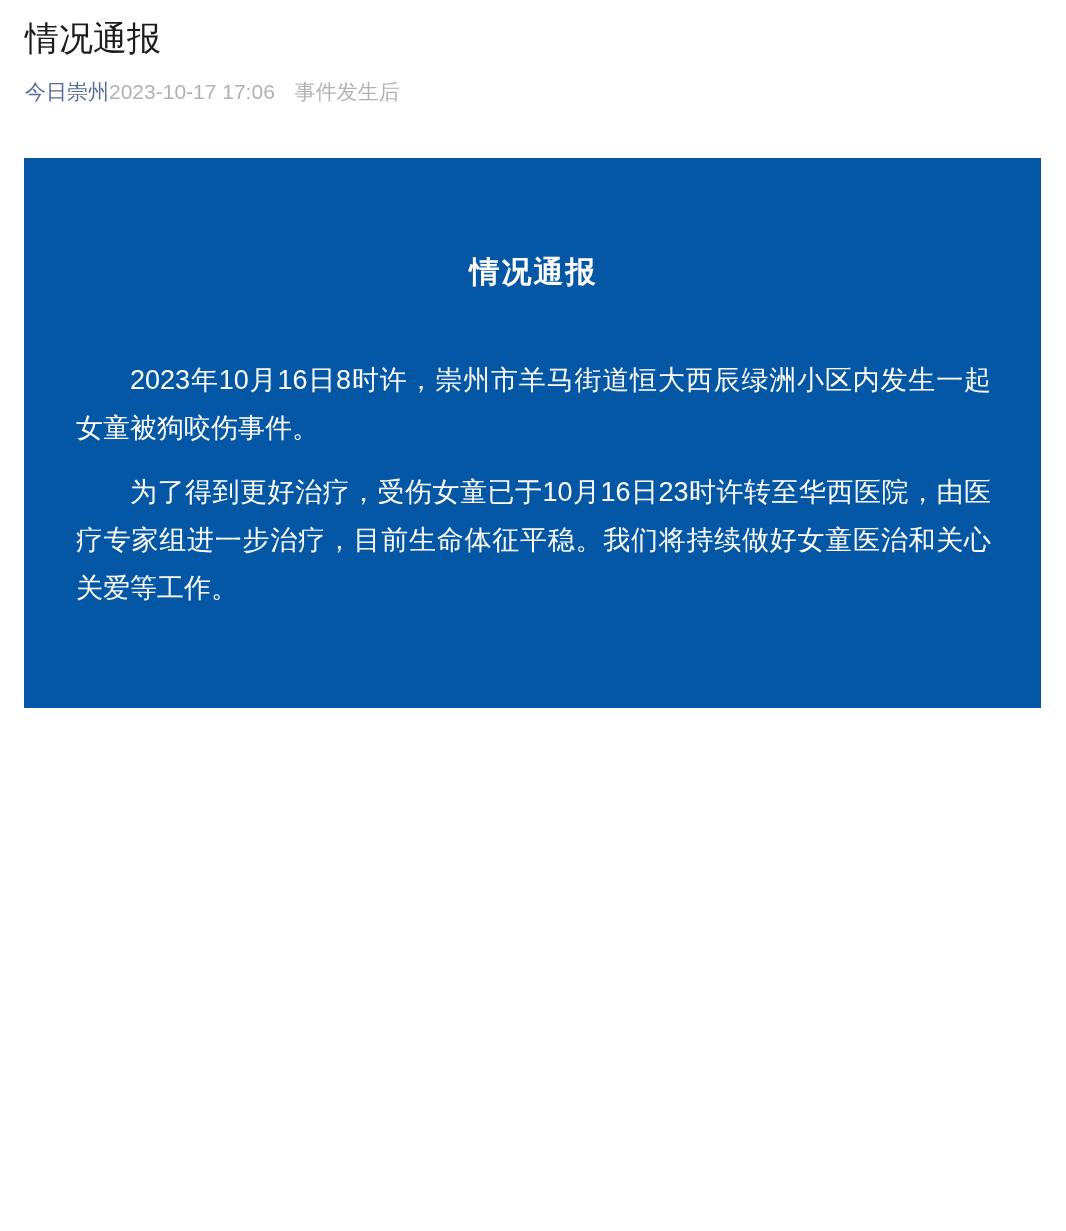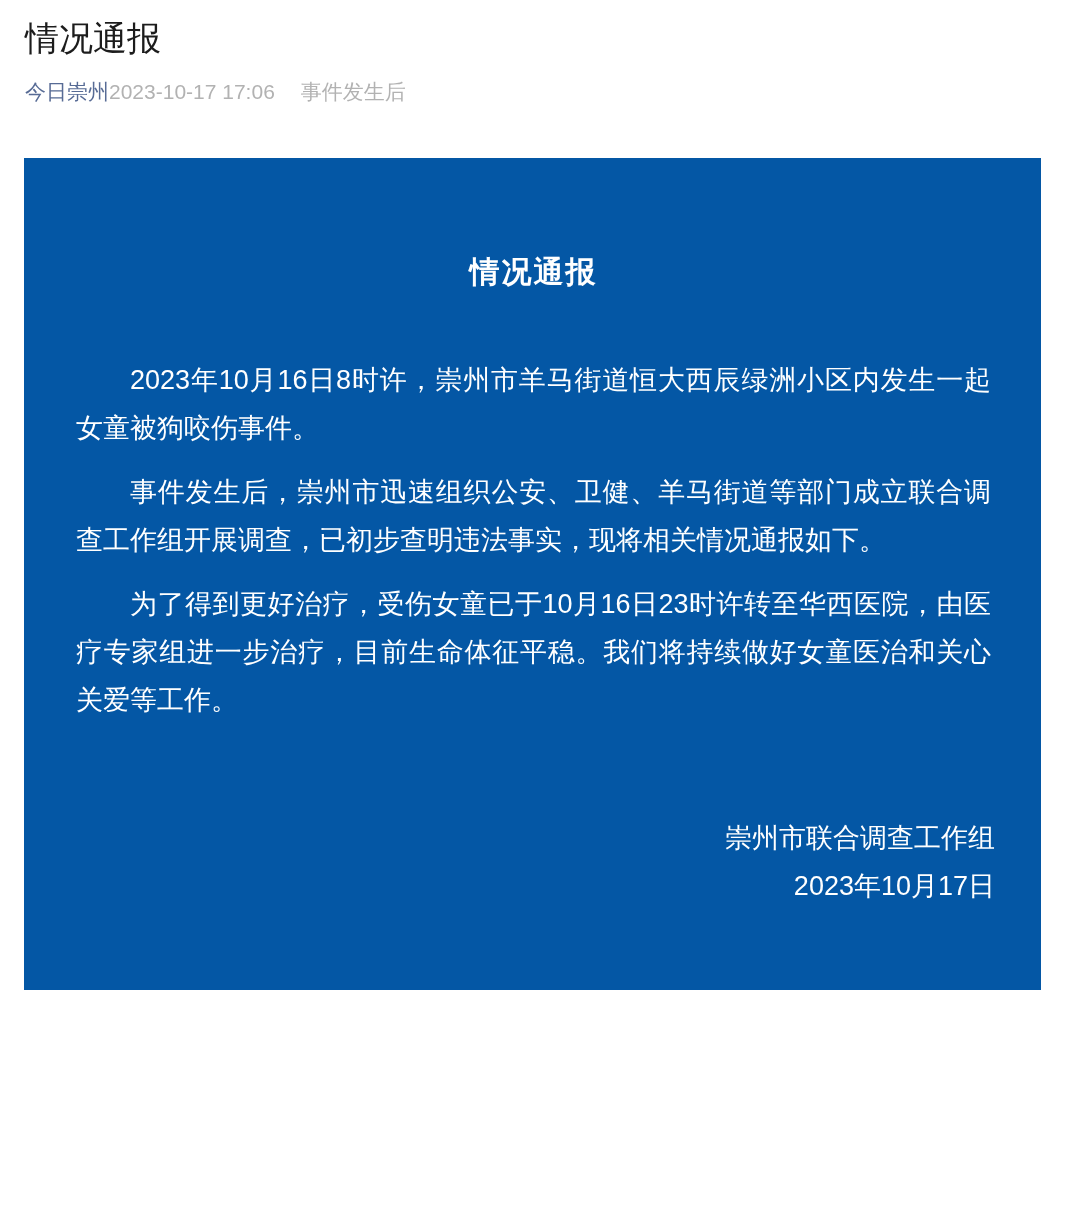--- a/index.html
+++ b/index.html
@@ -30,21 +30,21 @@
     line-height: 28px;
     white-space: nowrap;
   }
   .meta .account {
     color: #576b95;
     text-decoration: none;
     cursor: pointer;
   }
   .meta .time {
     color: #b2b2b2;
-    margin-right: 26px;
+    margin-right: 20px;
   }
   .meta .loc {
     color: #b2b2b2;
   }
   .notice {
     box-sizing: border-box;
     margin: 52px 25px 0 24px;
     width: 1017px;
     background: #0457a5;
     color: #ffffff;
@@ -83,23 +83,18 @@
 
   <div class="meta">
     <a class="account">今日崇州</a><span class="time">2023-10-17 17:06</span><span class="loc">事件发生后</span>
   </div>
 
   <div class="notice">
     <div class="notice-title">情况通报</div>
 
     <div class="notice-body">
         <p>2023年10月16日8时许，崇州市羊马街道恒大西辰绿洲小区内发生一起女童被狗咬伤事件。</p>
-        <p>事件发生后，崇州市迅速组织公安、卫健、羊马街道等部门成立联合调查工作组开展调查，已初步查明违法事实，现将相关情况通报如下。</p>
         <p>为了得到更好治疗，受伤女童已于10月16日23时许转至华西医院，由医疗专家组进一步治疗，目前生命体征平稳。我们将持续做好女童医治和关心关爱等工作。</p>
       </div>
 
-    <div class="sig-block">
-      <div>崇州市联合调查工作组</div>
-      <div>2023年10月17日</div>
-    </div>
   </div>
 
 </div>
 
 </body></html>

